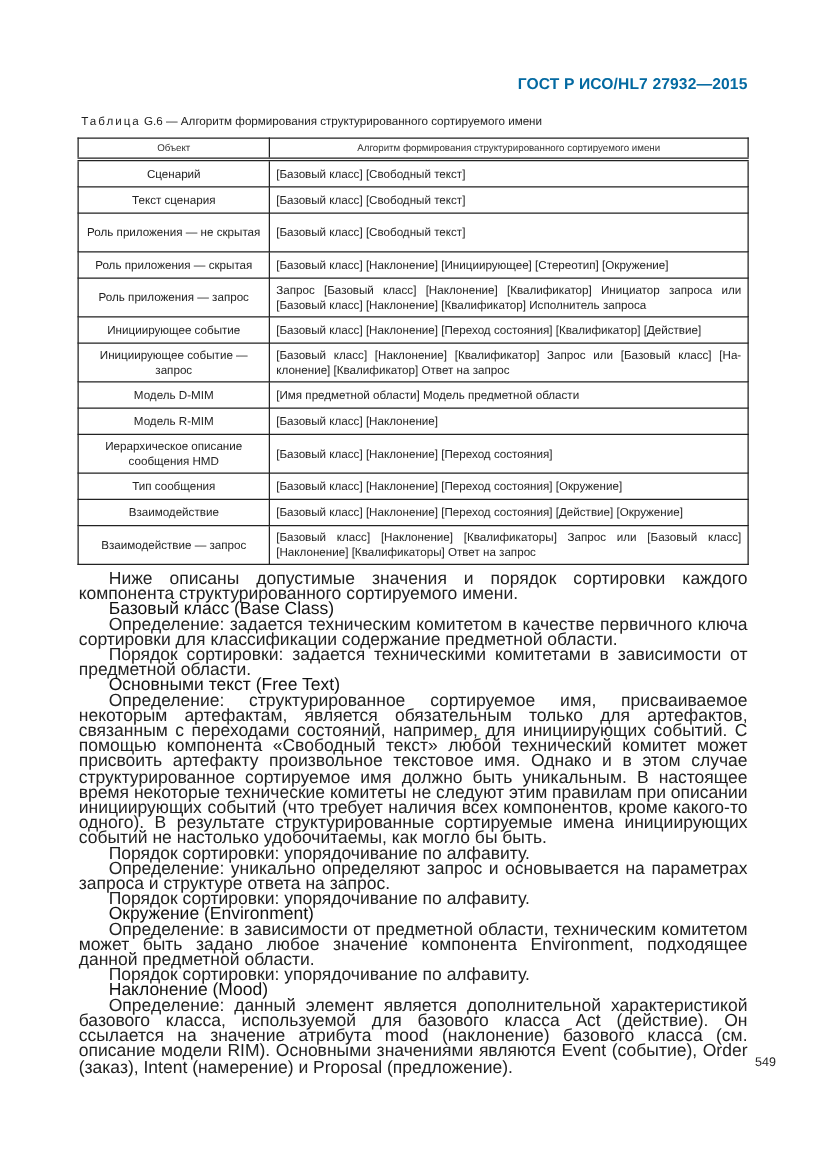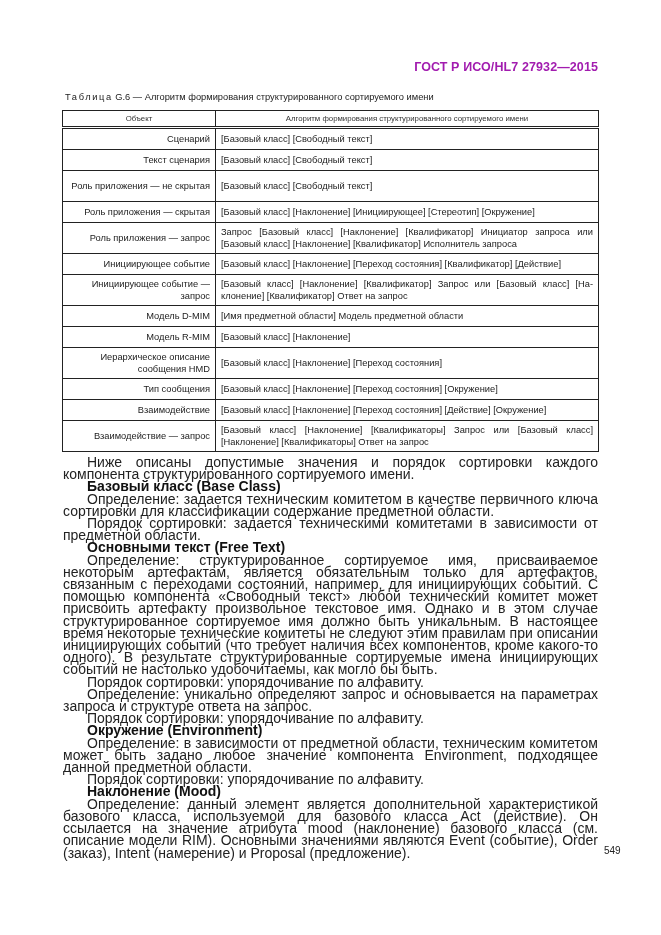--- a/index.html
+++ b/index.html
@@ -2,51 +2,51 @@
 <html><head>
 <meta charset="utf-8">
 <style>
   html, body { margin: 0; padding: 0; background: #ffffff; }
   body {
     width: 661px; height: 935px; position: relative; overflow: hidden;
     font-family: "Liberation Sans", sans-serif; color: #1a1a1a;
   }
   .doc-header {
     position: absolute; top: 60px; right: 63px;
-    font-weight: bold; font-size: 12.5px; letter-spacing: 0.1px; color: #a21caf;
+    font-weight: bold; font-size: 12.5px; letter-spacing: 0.1px; color: #0369a1;
   }
   .table-caption {
     position: absolute; top: 92px; left: 65px;
     font-size: 9.3px; color: #222;
   }
   .table-caption .spaced { letter-spacing: 1.6px; }
   table.algo {
     position: absolute; top: 110px; left: 62px; width: 536px;
     border-collapse: collapse; font-size: 9.3px; color: #222;
     table-layout: fixed;
   }
   table.algo col.c1 { width: 153px; }
   table.algo col.c2 { width: 383px; }
   table.algo th, table.algo td {
     border: 1px solid #222; padding: 0 5px; vertical-align: middle;
-    line-height: 12px; text-align: right;
+    line-height: 12px; text-align: center;
   }
   table.algo th {
     font-weight: normal; font-size: 7.8px; height: 15px; text-align: center;
     border-bottom: 3px double #222; color: #333;
   }
   table.algo td { height: 20px; }
   table.algo tr.tall td { height: 30px; }
   table.algo td.algo-cell { text-align: justify; }
   .body-text {
     position: absolute; top: 456px; left: 63px; width: 535px;
     font-size: 14px; line-height: 12.2px; color: #222; text-align: justify;
   }
   .body-text p { margin: 0; text-indent: 24px; }
-  .body-text p.heading { font-weight: bold; color: #111; }
+  .body-text p.heading { font-weight: normal; color: #111; }
   .page-number {
     position: absolute; top: 845px; left: 580px; font-size: 10px; color: #222; margin-left: 24px;
   }
 </style>
 </head>
 <body>
 
 <div class="doc-header">ГОСТ Р ИСО/HL7 27932—2015</div>
 
 <div class="table-caption">

